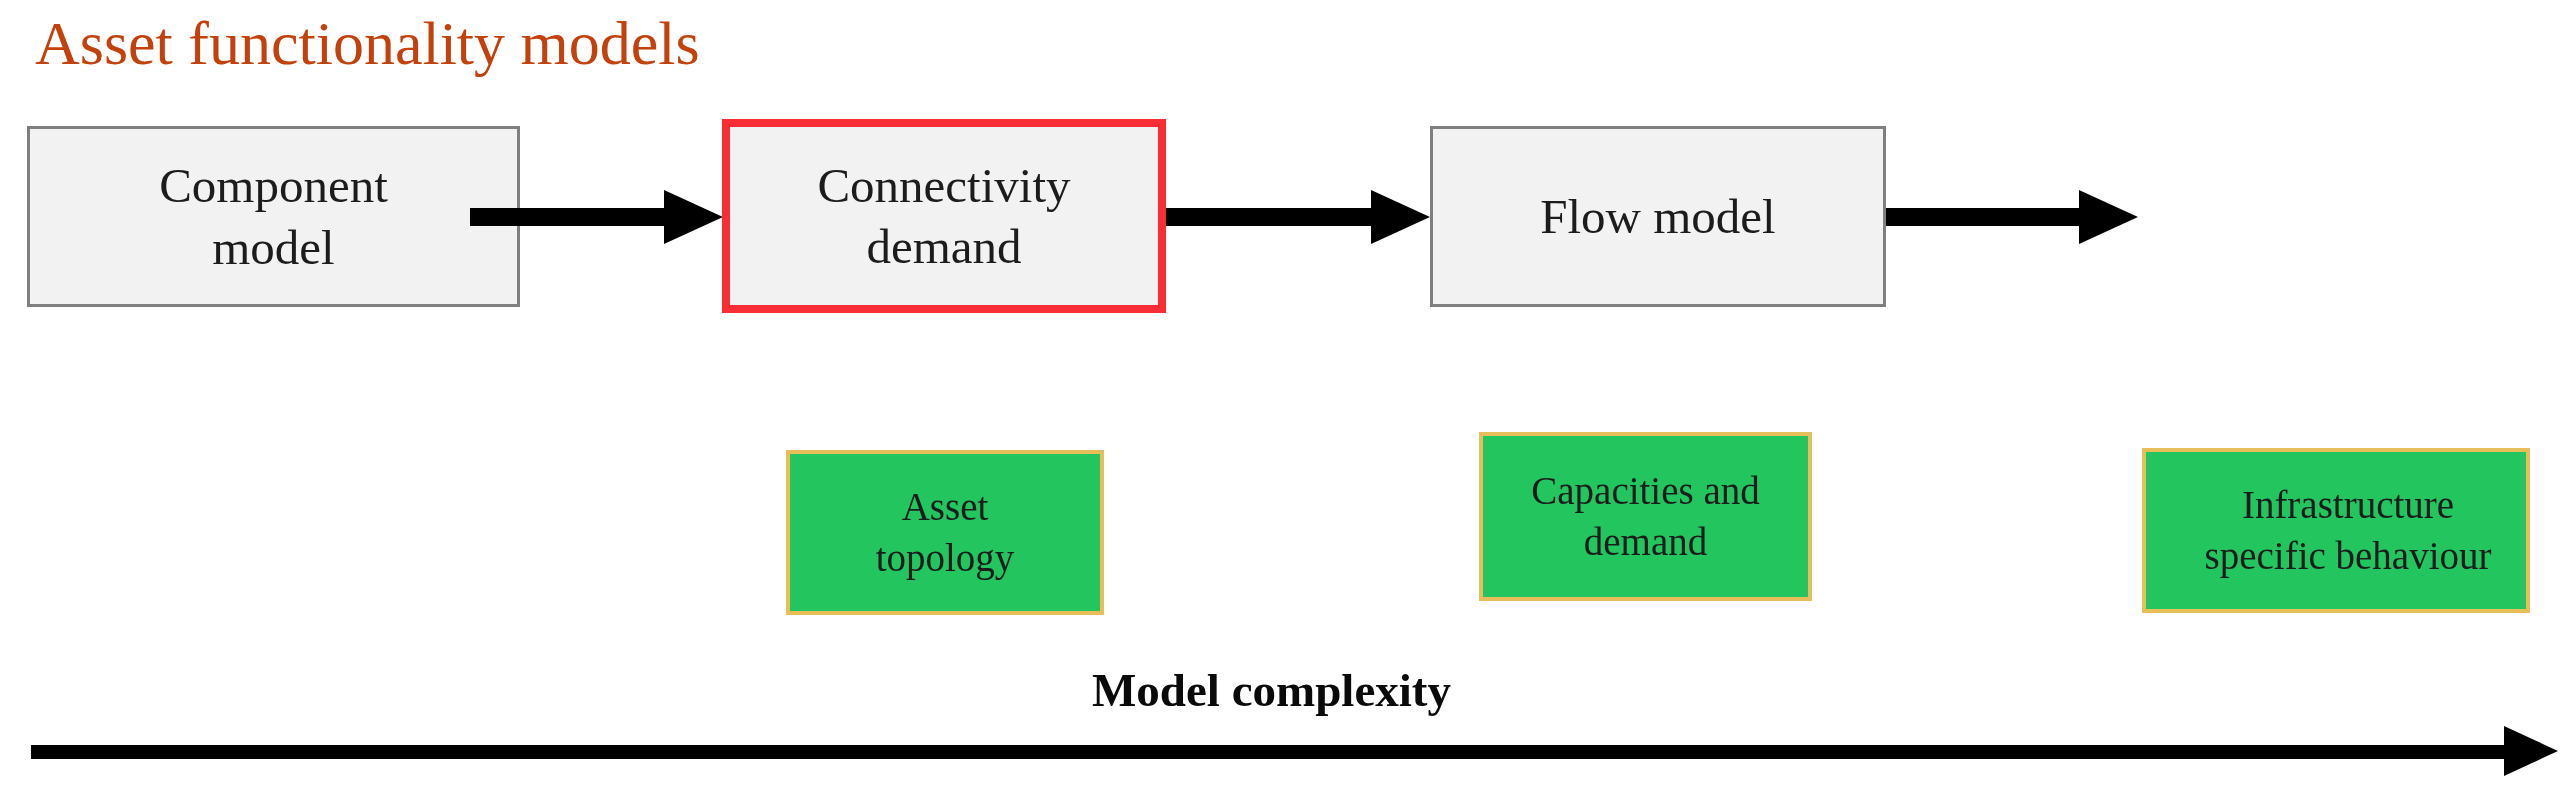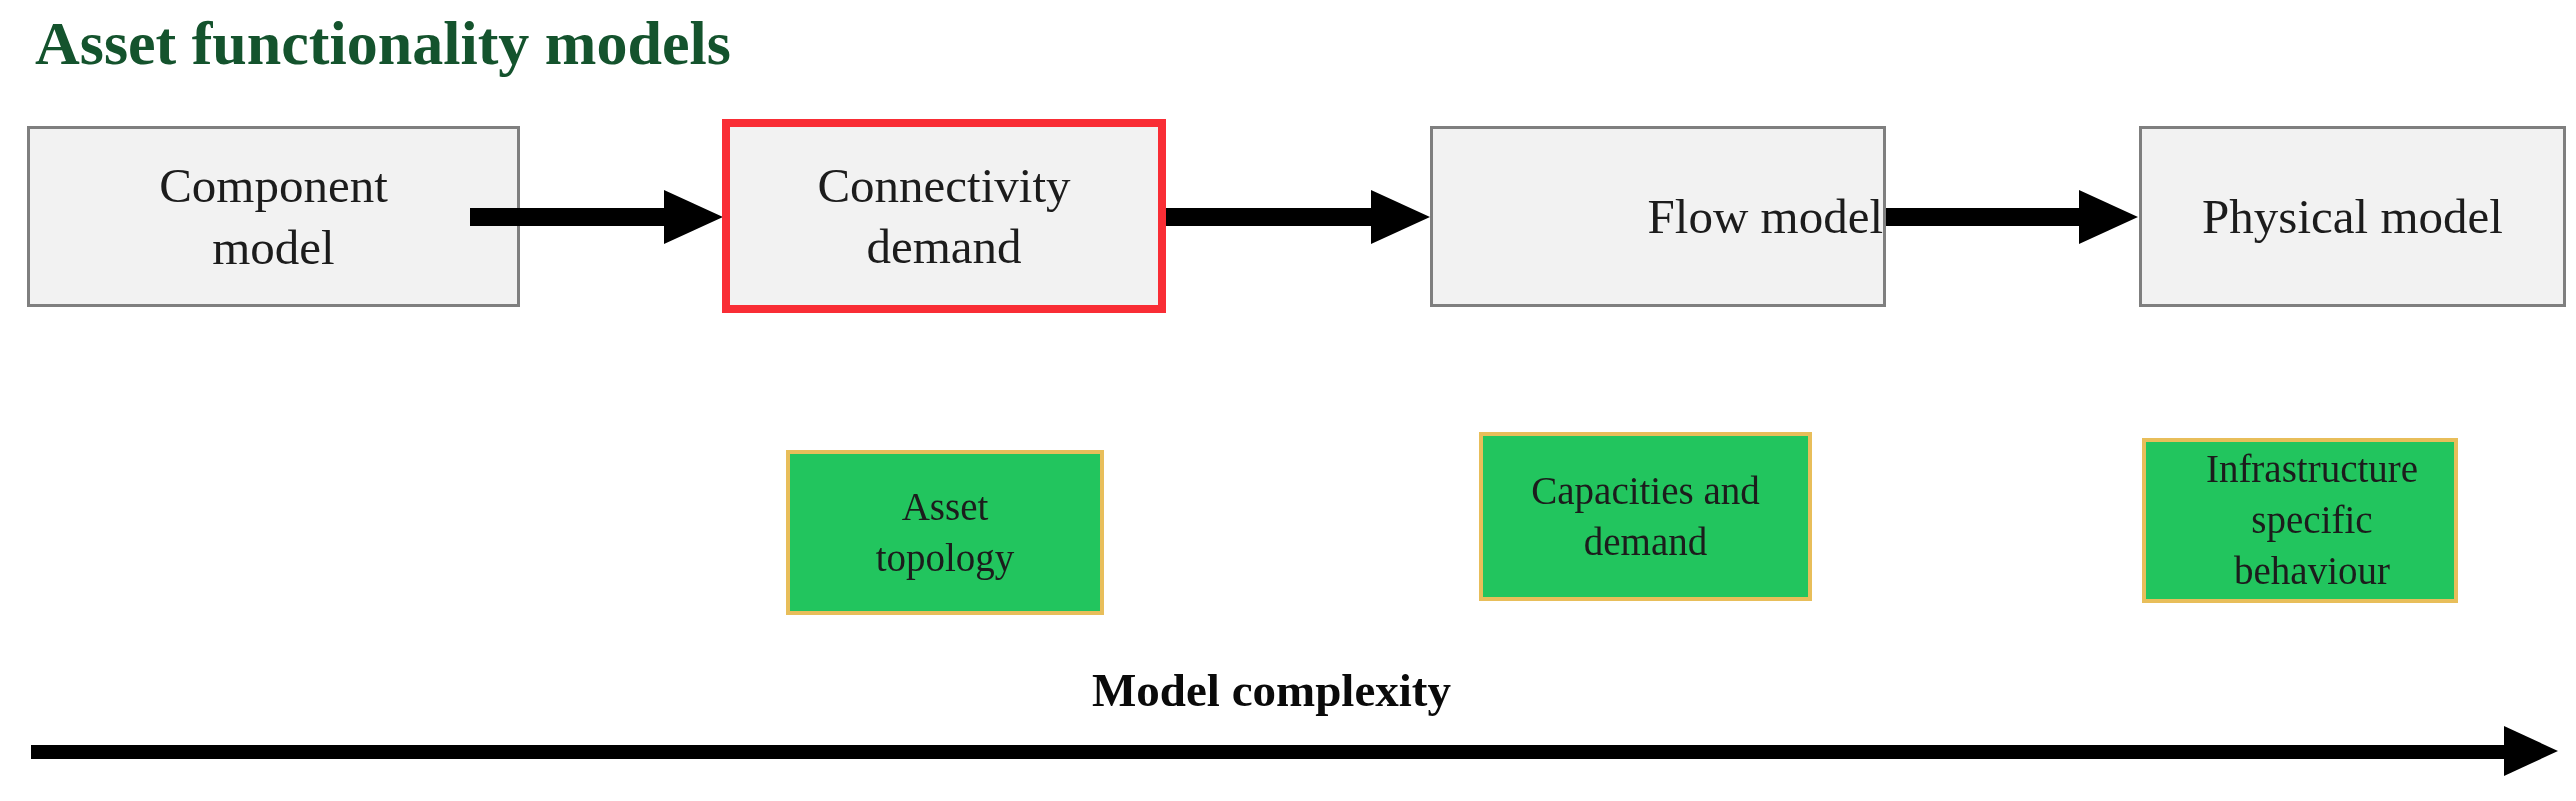--- a/index.html
+++ b/index.html
@@ -13,22 +13,22 @@
     width: 2576px;
     height: 802px;
     background: #ffffff;
     overflow: hidden;
   }
   .title {
     position: absolute;
     left: 35px;
     top: 8.4px;
     font-size: 62px;
-    font-weight: bold;
-    color: #14532d;
+    font-weight: normal;
+    color: #c2410c;
     letter-spacing: 0px;
     white-space: nowrap;
   }
   .model-box {
     position: absolute;
     background: #f2f2f2;
     border: 3.4px solid #7f7f7f;
     display: flex;
     align-items: center;
     justify-content: center;
@@ -40,21 +40,21 @@
   }
   .model-box .box-label {
     font-size: 49px;
     color: #1c1c1c;
     line-height: 1.25;
     white-space: pre-line;
     text-align: center;
   }
   #model-box-0 { left: 27px;   top: 126px; width: 493px; height: 181px; }
   #model-box-1 { left: 722px;  top: 119px; width: 444px; height: 194px; }
-  #model-box-2 { left: 1430px; top: 126px; width: 456px; height: 181px; justify-content: flex-end; }
+  #model-box-2 { left: 1430px; top: 126px; width: 456px; height: 181px; }
   #model-box-3 { left: 2139px; top: 126px; width: 427px; height: 181px; }
 
   .h-arrow { position: absolute; }
   .h-arrow .shaft {
     position: absolute;
     background: #000000;
     height: 18.5px;
     top: 17.7px;
     left: 0;
   }
@@ -99,21 +99,21 @@
   }
   .data-box .box-label {
     font-size: 39px;
     color: #1c1c1c;
     line-height: 1.3;
     white-space: pre-line;
     text-align: center;
   }
   #data-box-0 { left: 786px;  top: 450px; width: 318px; height: 165px; }
   #data-box-1 { left: 1479px; top: 432px; width: 333px; height: 169px; }
-  #data-box-2 { left: 2142px; top: 438px; width: 316px; height: 165px; padding-left: 24px; }
+  #data-box-2 { left: 2142px; top: 448px; width: 388px; height: 165px; padding-left: 24px; }
 
   .label-complexity {
     position: absolute;
     left: 1092px;
     top: 663px;
     font-size: 47px;
     font-weight: bold;
     color: #0a0a0a;
     white-space: nowrap;
   }
@@ -173,23 +173,20 @@
 
   <div class="model-box" id="model-box-2">
     <span class="box-label">Flow model</span>
   </div>
 
   <div class="h-arrow" id="arrow-3">
     <div class="shaft"></div>
     <div class="head"></div>
   </div>
 
-  <div class="model-box" id="model-box-3">
-    <span class="box-label">Physical model</span>
-  </div>
 
 
   <div class="data-box" id="data-box-0">
     <span class="box-label">Asset
 topology</span>
   </div>
 
   <div class="data-box" id="data-box-1">
     <span class="box-label">Capacities and
 demand</span>

